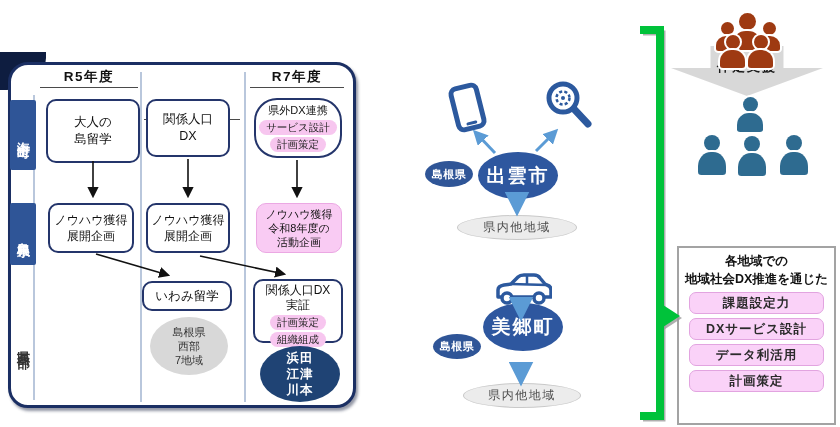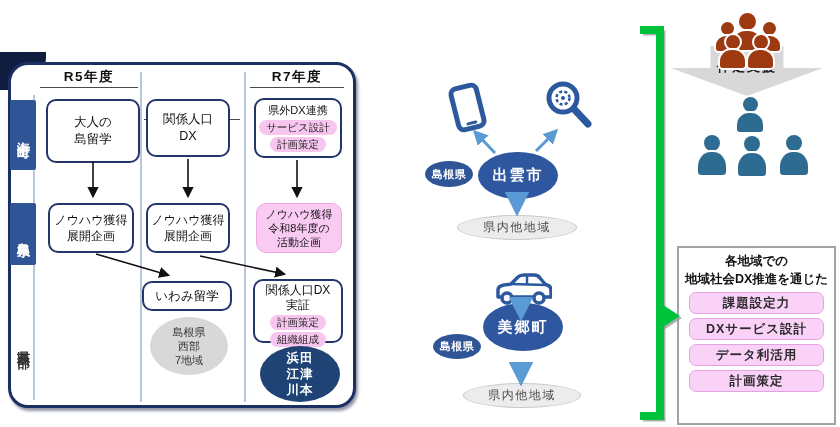--- a/index.html
+++ b/index.html
@@ -29,21 +29,21 @@
   .pill{background:#F7C6EF;border-radius:8px;font-size:10.5px;line-height:15px;
         height:15px;padding:0 7px;margin:2px auto 0;width:fit-content;color:#222;}
   .gray-ellipse{background:#D8D8D8;border-radius:50%;z-index:2;font-size:11px;
                 line-height:1.3;color:#333;}
   .navy-ellipse{background:#1F4374;border-radius:50%;z-index:2;color:#fff;
                 font-weight:700;font-size:12.5px;line-height:1.3;letter-spacing:1px;}
 
   
   .blue-ellipse{background:#2E579F;border-radius:50%;color:#fff;z-index:2;}
   .pref{font-size:11px;font-weight:700;letter-spacing:.5px;z-index:3;}
-  .city{font-size:15px;font-weight:700;letter-spacing:2px;}
+  .city{font-size:19px;font-weight:700;letter-spacing:2px;}
   .others{background:#ECECEC;border:1px solid #C9C9C9;border-radius:50%;
           color:#4a4a4a;font-size:12px;letter-spacing:1.5px;z-index:2;}
   .phone{left:452px;top:84px;width:31px;height:47px;border:5px solid #2C599E;
          border-radius:8px;transform:rotate(-14deg);z-index:2;}
   .phone .btn{position:absolute;left:50%;bottom:1px;transform:translateX(-50%);
               width:11px;height:3px;background:#2C599E;border-radius:2px;}
 
   
   .support-arrow{left:671px;top:46px;width:152px;height:50px;background:#D8D8D8;
      clip-path:polygon(26% 0,74% 0,74% 44%,100% 44%,50% 100%,0 44%,26% 44%);
@@ -85,21 +85,21 @@
   <div class="abs vline" style="left:244px;top:72px;height:330px;"></div>
 
   <div class="abs rowlbl blue ctr" style="left:10px;top:100px;width:26px;height:70px;">海士町</div>
   <div class="abs rowlbl blue ctr" style="left:10px;top:203px;width:26px;height:62px;">島根県</div>
   <div class="abs rowlbl ctr" style="left:12px;top:317px;width:22px;height:54px;color:#333;">県西部</div>
 
   <div class="abs wbox ctr ml" style="left:46px;top:99px;width:94px;height:64px;">大人の
 島留学</div>
   <div class="abs wbox ctr ml" style="left:146px;top:99px;width:84px;height:58px;">関係人口
 DX</div>
-  <div class="abs wbox" style="left:254px;top:98px;width:88px;height:60px;padding-top:3px;">
+  <div class="abs wbox" style="left:254px;top:98px;width:88px;height:60px;padding-top:3px;border-radius:23px;">
     <div style="text-align:center;font-size:11px;">県外DX連携</div>
     <div class="pill">サービス設計</div>
     <div class="pill">計画策定</div>
   </div>
 
   <div class="abs wbox ctr ml" style="left:48px;top:203px;width:86px;height:50px;font-size:12px;">ノウハウ獲得
 展開企画</div>
   <div class="abs wbox ctr ml" style="left:146px;top:203px;width:84px;height:50px;font-size:12px;">ノウハウ獲得
 展開企画</div>
   <div class="abs pinkbox ctr ml" style="left:256px;top:203px;width:86px;height:50px;">ノウハウ獲得

